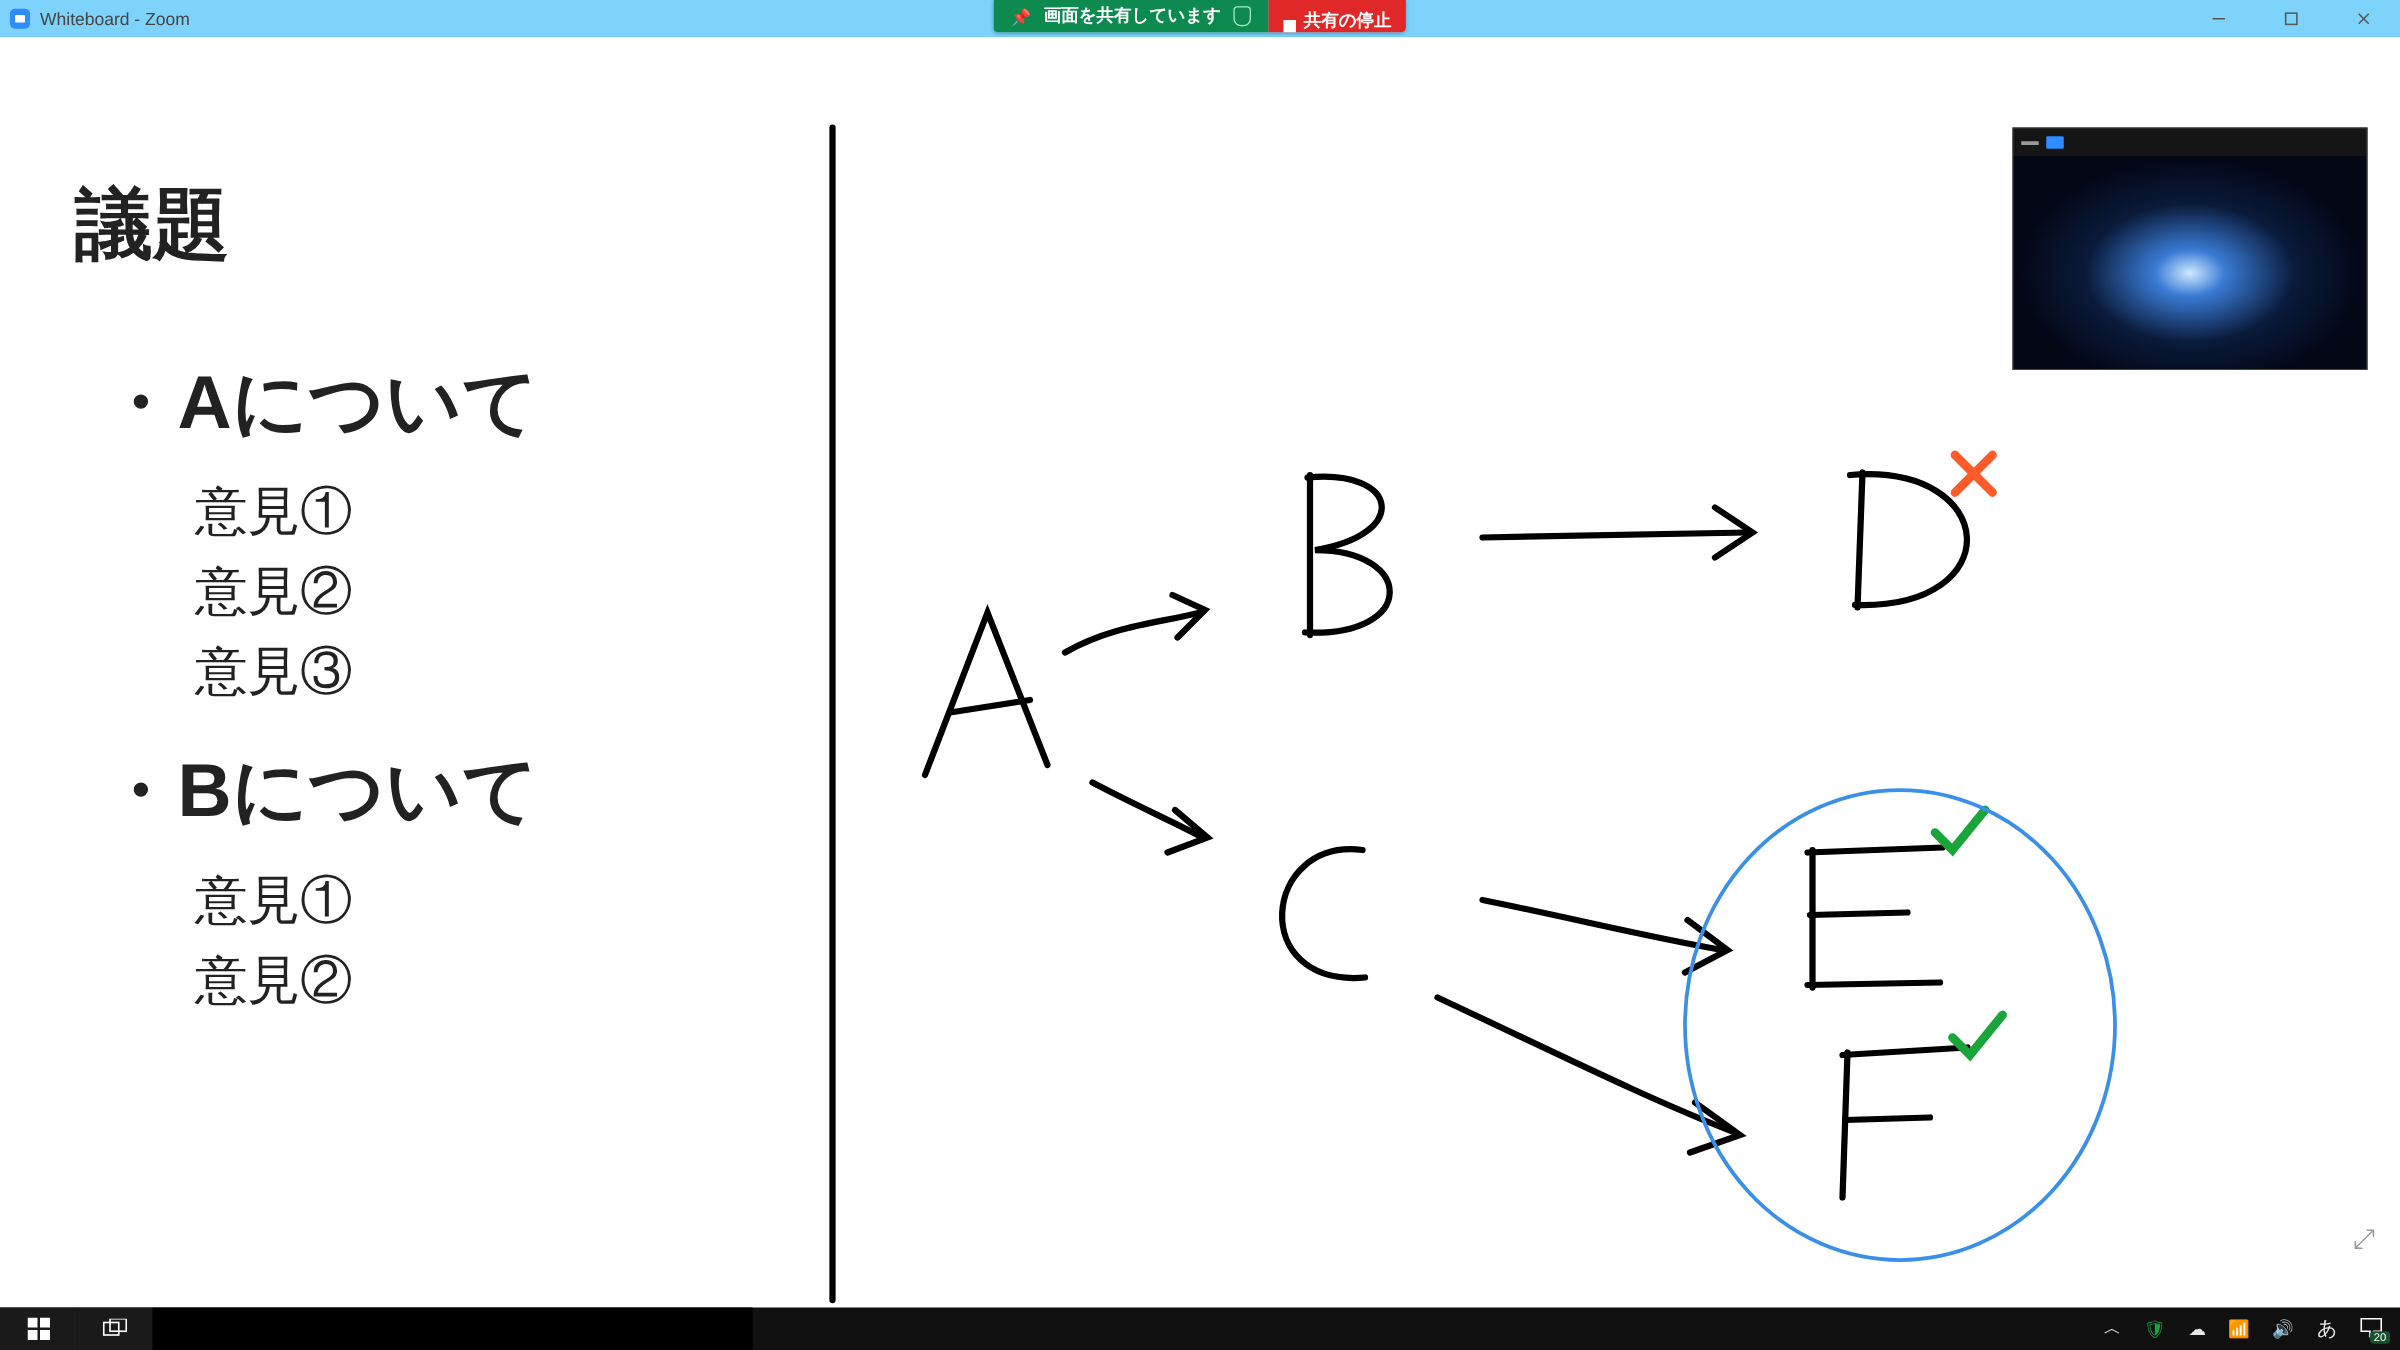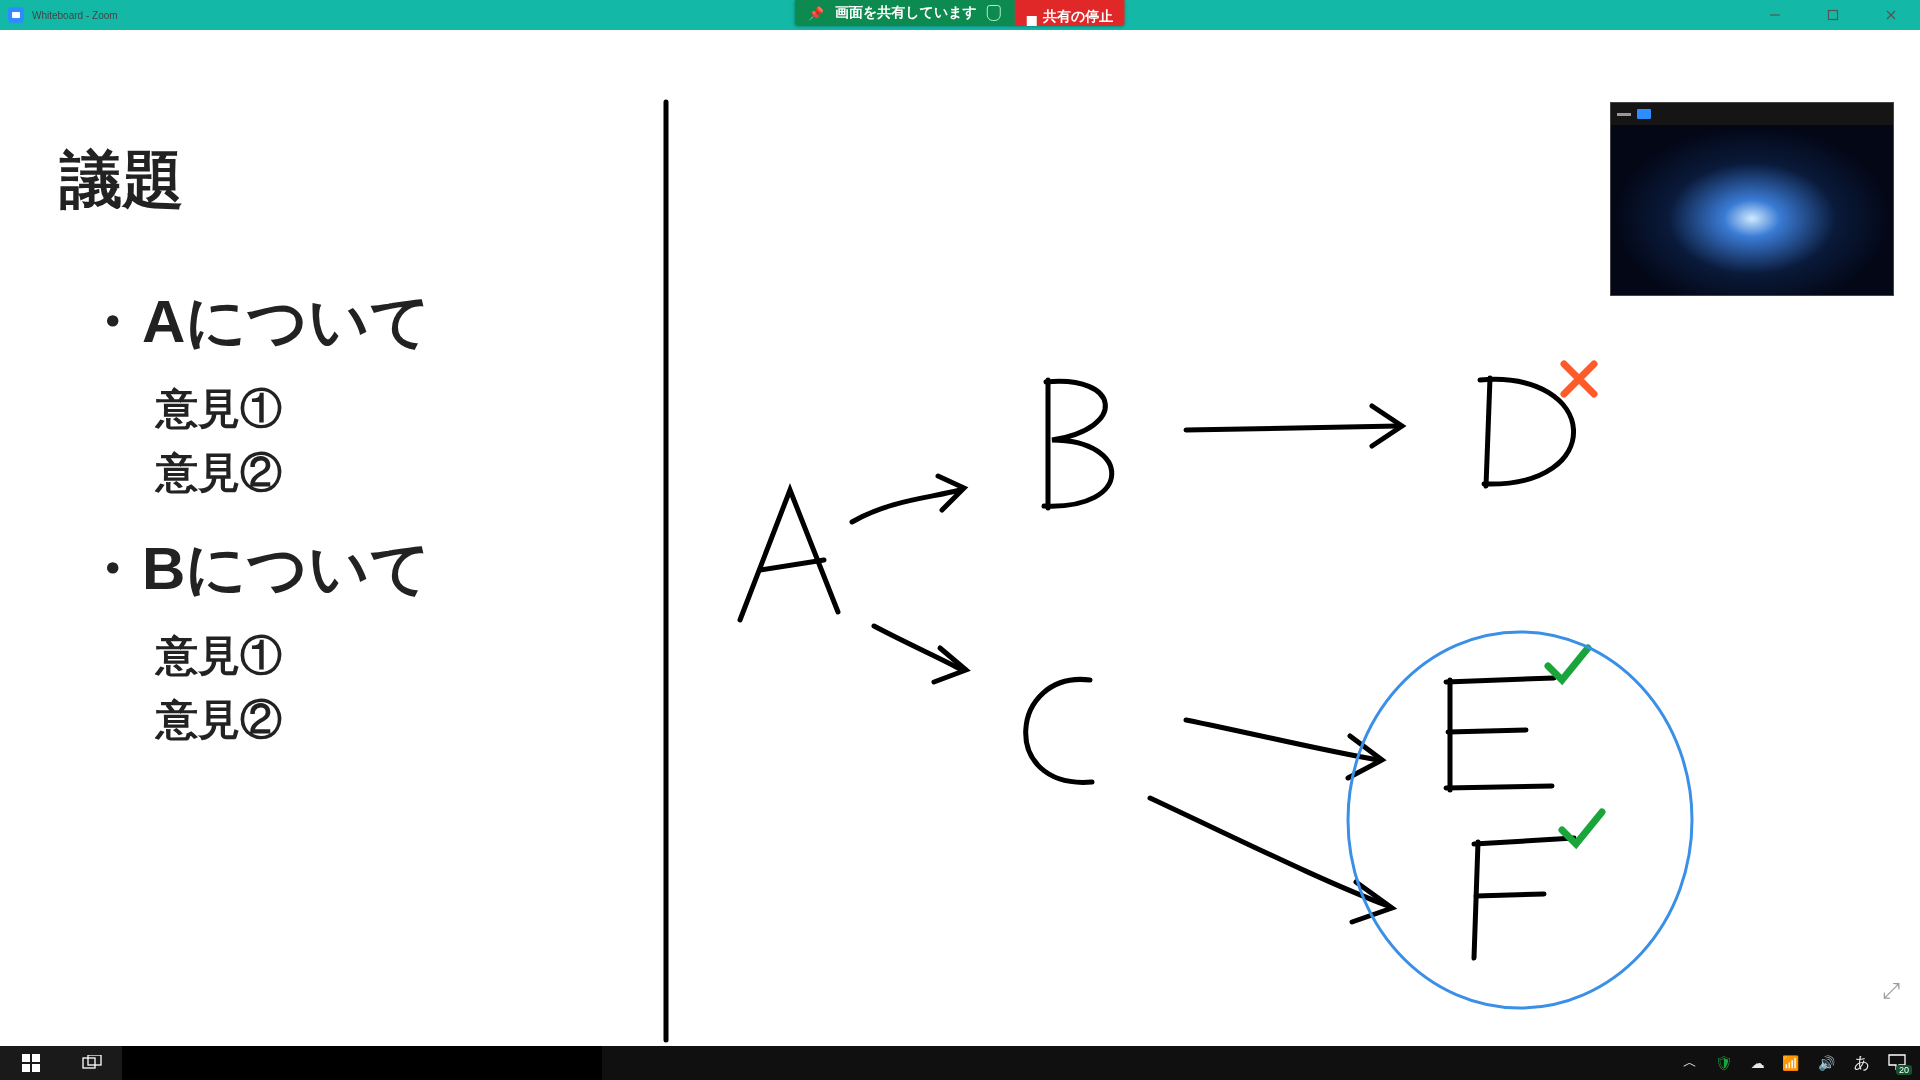--- a/index.html
+++ b/index.html
@@ -10,24 +10,24 @@
   background: #fff;
   overflow: hidden;
   position: relative;
 }
 
 
 .titlebar {
   position: absolute;
   top: 0; left: 0; right: 0;
   height: 30px;
-  background: #14b8a6;
-  display: flex;
-  align-items: center;
-  font-size: 10px;
+  background: #7dd3fc;
+  display: flex;
+  align-items: center;
+  font-size: 14px;
   color: #444;
 }
 .titlebar .app-icon {
   width: 16px; height: 16px;
   background: #2d8cff;
   border-radius: 4px;
   margin: 0 8px;
   display: inline-flex;
   align-items: center;
   justify-content: center;
@@ -135,21 +135,21 @@
   top: 30px; left: 0; right: 0; bottom: 34px;
   background: #fff;
 }
 .agenda {
   position: absolute;
   left: 60px; top: 108px;
   color: #222;
 }
 .agenda h1 { font-size: 62px; font-weight: 700; margin-bottom: 60px; }
 .agenda .topic { font-size: 60px; font-weight: 700; margin: 28px 0 18px 22px; }
-.agenda .opinion { font-size: 42px; font-weight: 700; margin: 8px 0 8px 96px; }
+.agenda .opinion { font-size: 42px; font-weight: 400; margin: 8px 0 8px 96px; }
 
 
 .diagram {
   position: absolute;
   left: 0; top: 0;
   width: 1920px; height: 1046px;
   pointer-events: none;
 }
 
 
@@ -308,20 +308,21 @@
 </div>
 
 <div class="whiteboard">
 
   <div class="agenda">
     <h1>議題</h1>
 
     <div class="topic">・Aについて</div>
     <div class="opinion">意見①</div>
     <div class="opinion">意見②</div>
+    <div class="opinion">意見③</div>
 
     <div class="topic" style="">・Bについて</div>
     <div class="opinion">意見①</div>
     <div class="opinion">意見②</div>
   </div>
 
   <svg class="diagram" viewBox="0 0 1920 1046">
 
     <line x1="666" y1="72" x2="666" y2="1010" stroke="#000" stroke-width="5" stroke-linecap="round"></line>
 

